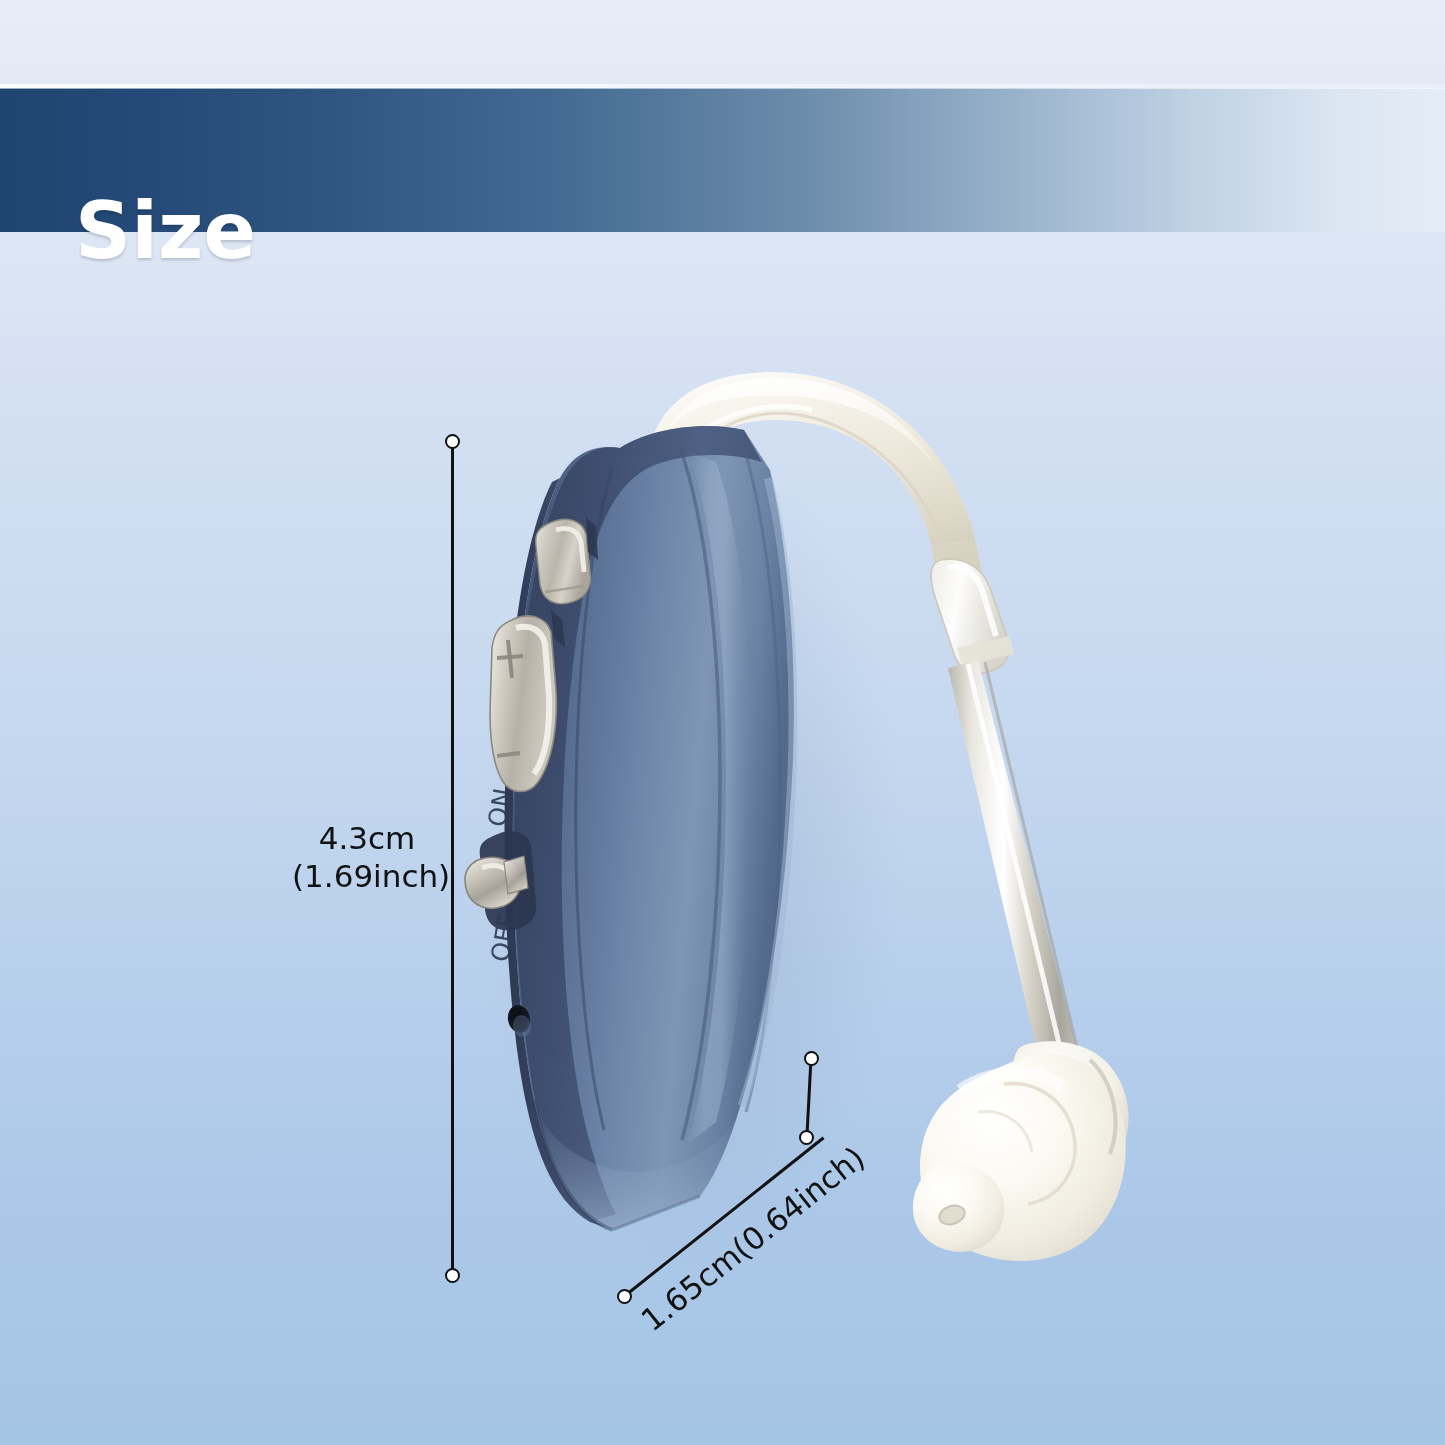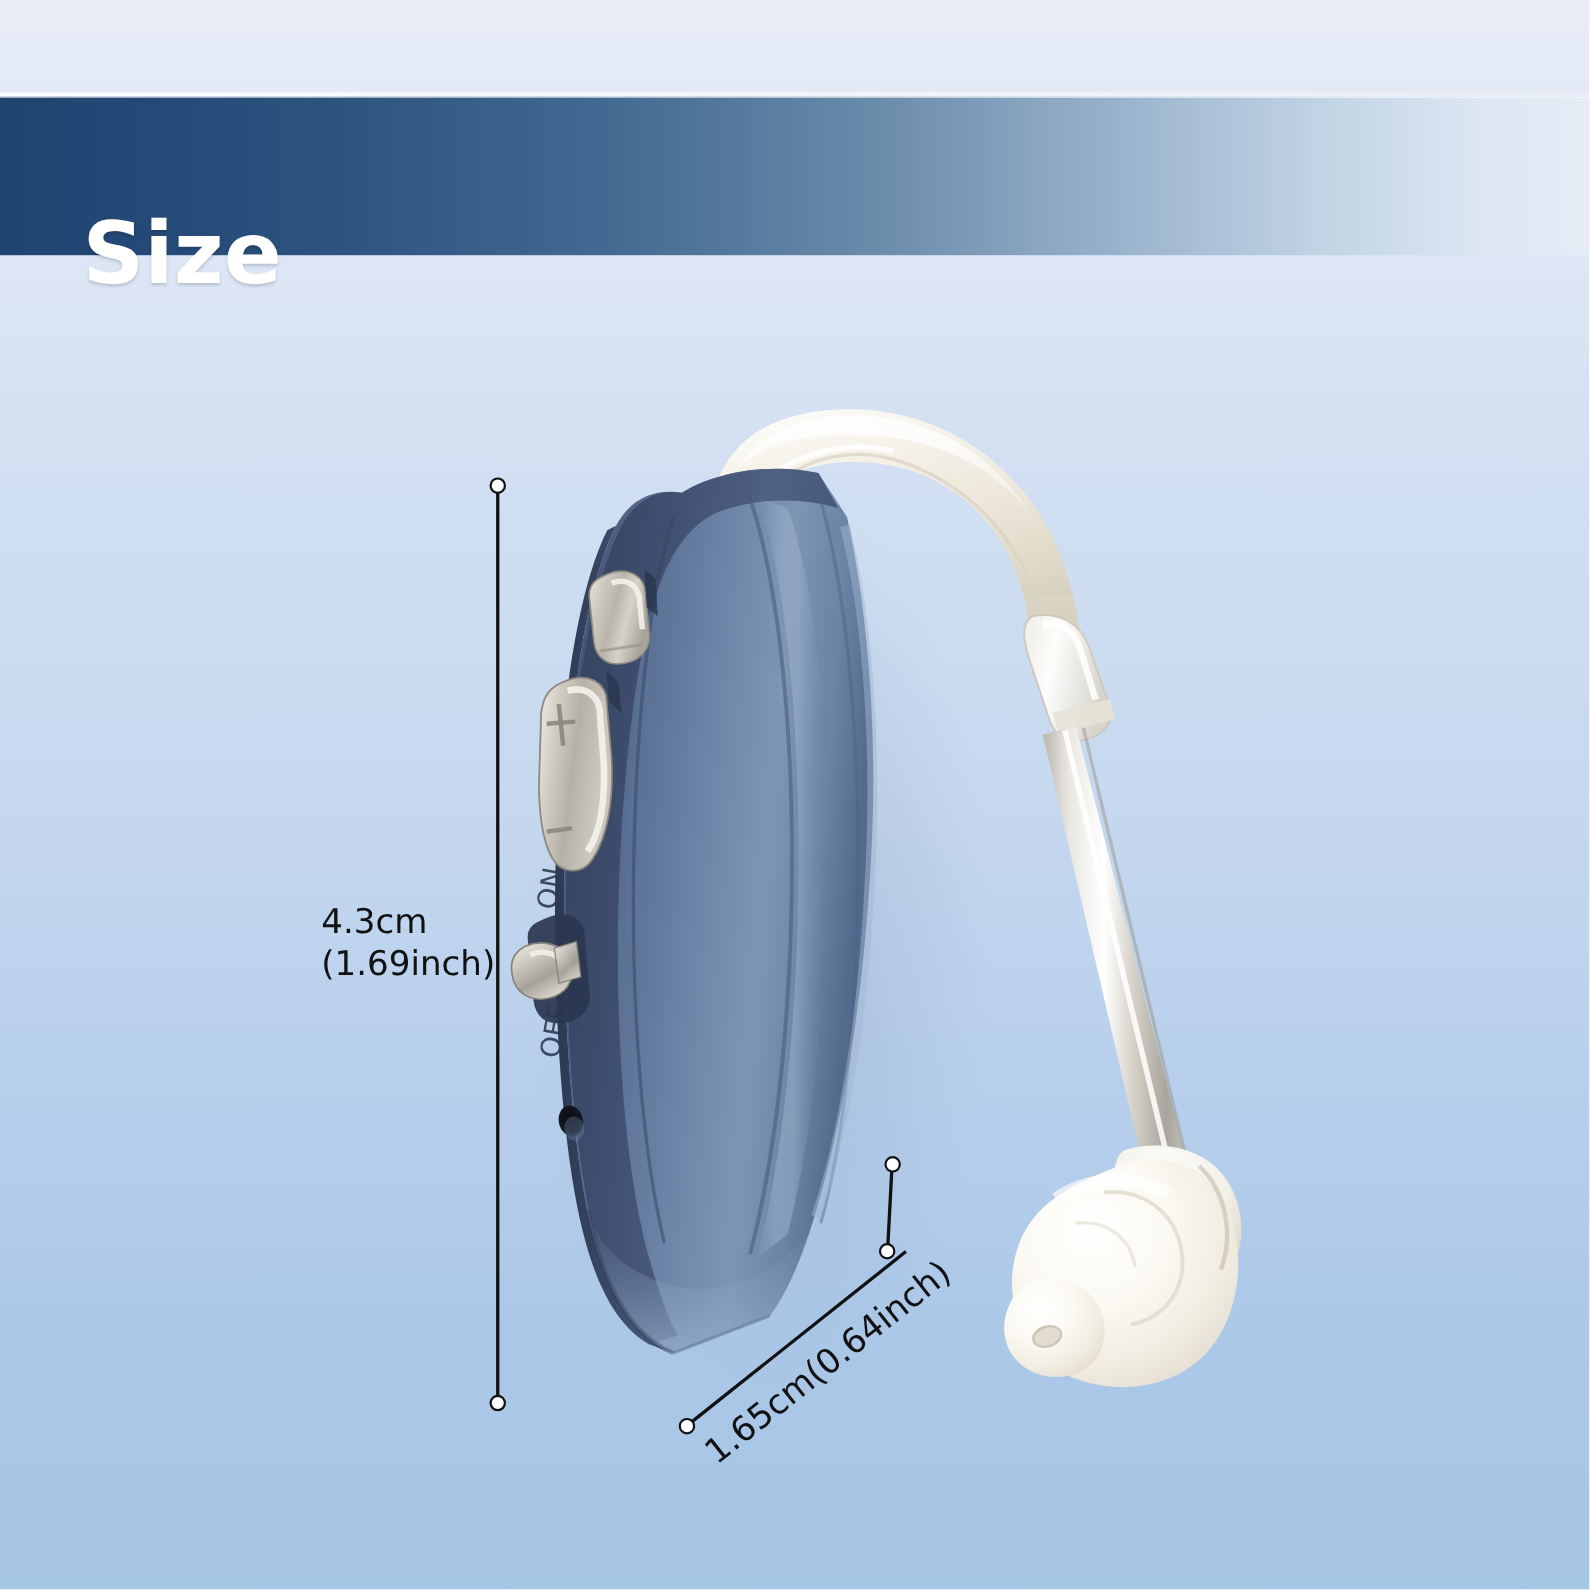--- a/index.html
+++ b/index.html
@@ -72,21 +72,21 @@
 
   
   .dim-label {
     position: absolute;
     color: #111111;
     font-size: 31px;
     line-height: 1.22;
     white-space: nowrap;
     font-family: "DejaVu Sans", "Liberation Sans", sans-serif;
   }
-  .dim-label.center { }
+  .dim-label.center { text-align: center; }
 
   .dim-line-v {
     position: absolute;
     width: 3px;
     background: #111111;
   }
   .dim-dot {
     position: absolute;
     width: 15px;
     height: 15px;

